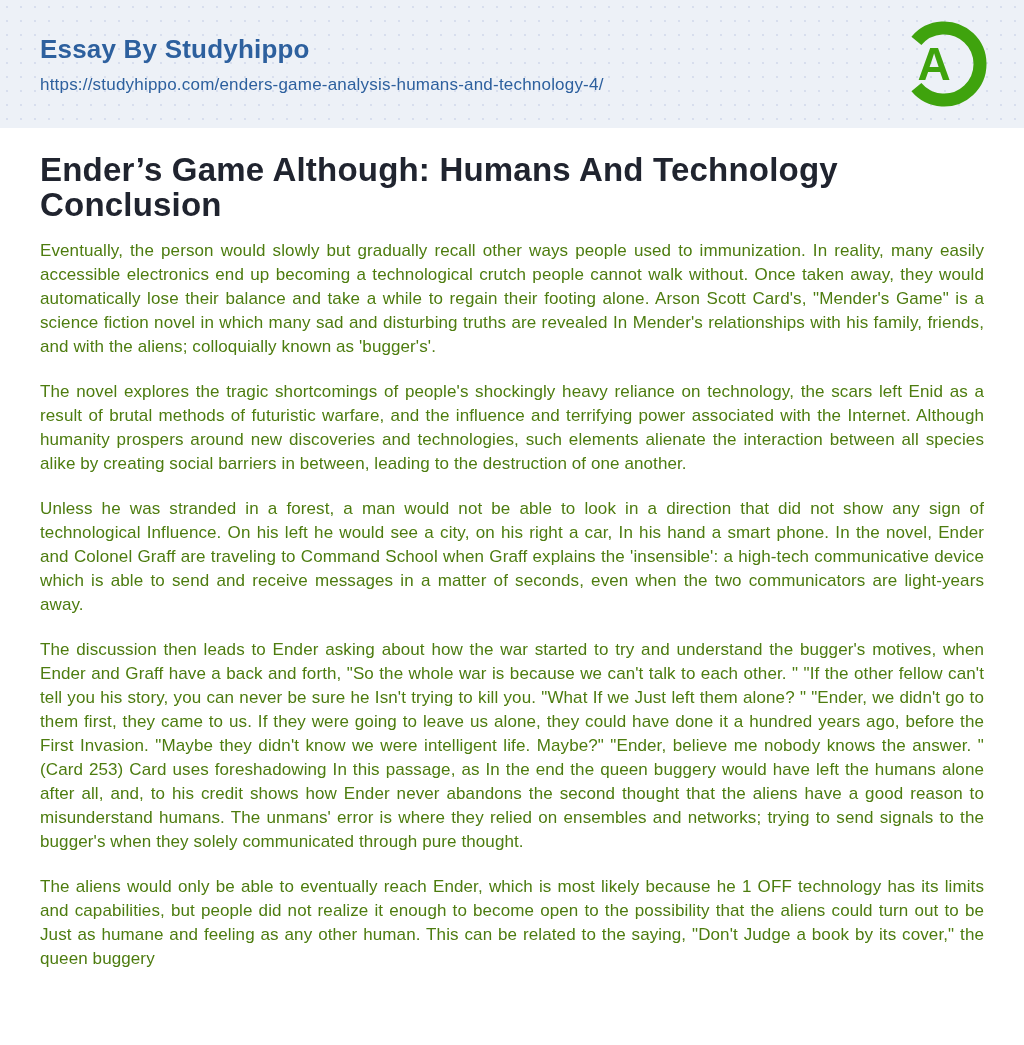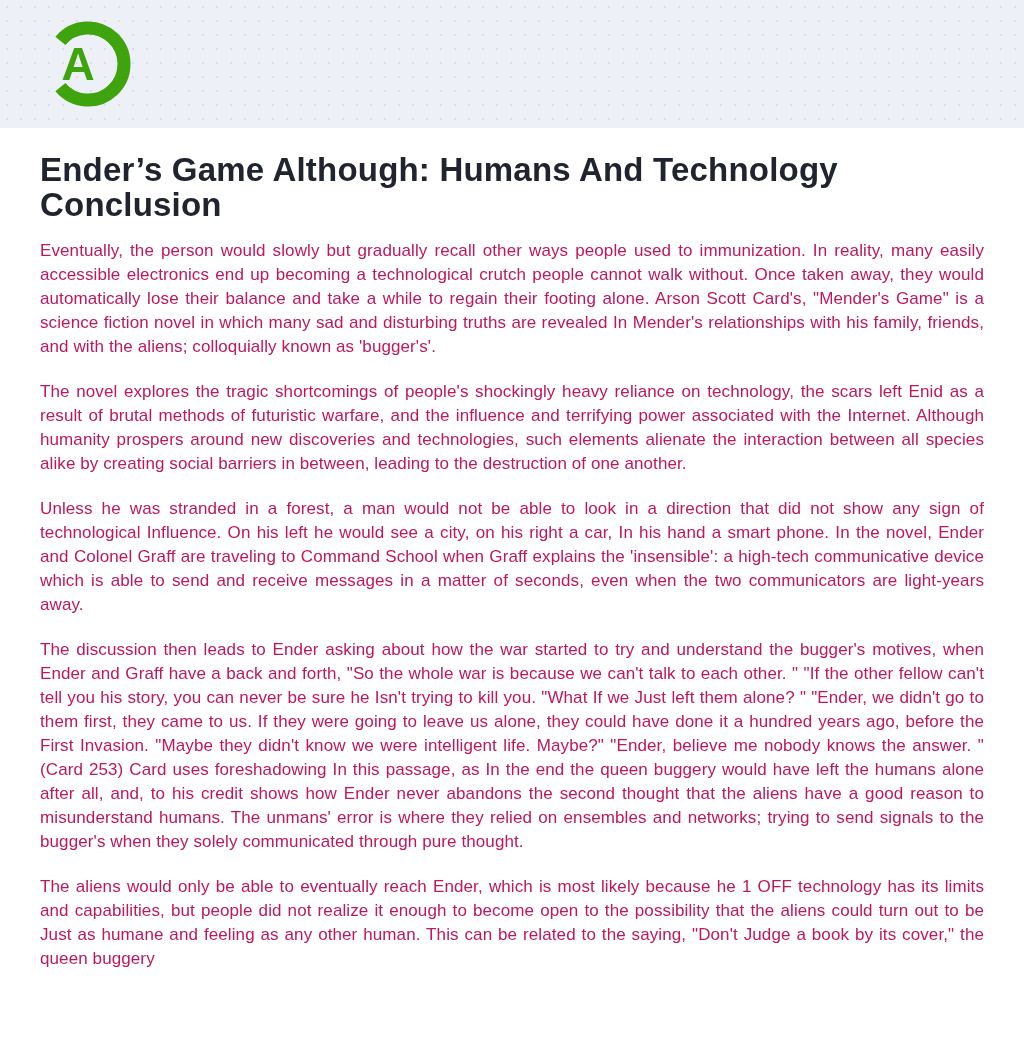--- a/index.html
+++ b/index.html
@@ -43,34 +43,38 @@
   }
   .article-title {
     color: #20242f;
     font-size: 33px;
     line-height: 35px;
     font-weight: 700;
     letter-spacing: 0.2px;
     margin-bottom: 17px;
   }
   .article-body p {
-    color: #be185d;
+    color: #4d7c0f;
     font-size: 17px;
     line-height: 24px;
     text-align: justify;
     letter-spacing: 0.1px;
     margin-bottom: 21px;
   }
 </style>
 </head>
 <body>
 
 <div class="page">
 
   <div class="header">
+    <div class="header-left">
+      <div class="header-title">Essay By Studyhippo</div>
+      <a class="header-url">https://studyhippo.com/enders-game-analysis-humans-and-technology-4/</a>
+    </div>
 
     <div class="logo">
       <svg viewBox="0 0 96 96" width="96" height="96">
         <path d="M 20.4 24.9 A 36 36 0 1 1 20.4 71.1" fill="none" stroke="#3fa30d" stroke-width="13" stroke-linecap="butt"></path>
         <text x="38" y="64" text-anchor="middle" font-family="Liberation Sans, DejaVu Sans, sans-serif" font-size="46" font-weight="700" fill="#3fa30d">A</text>
       </svg>
     </div>
   </div>
 
   <div class="content">

